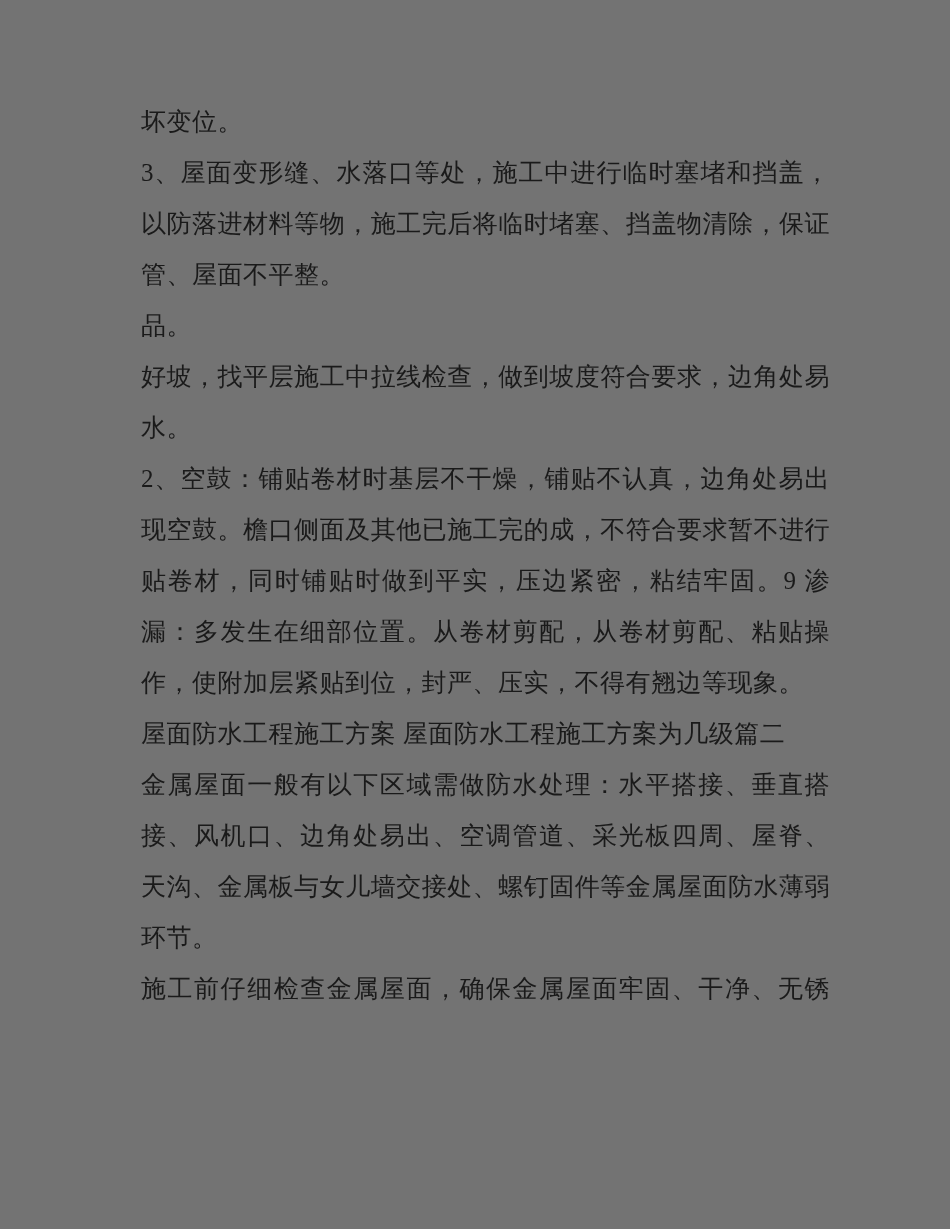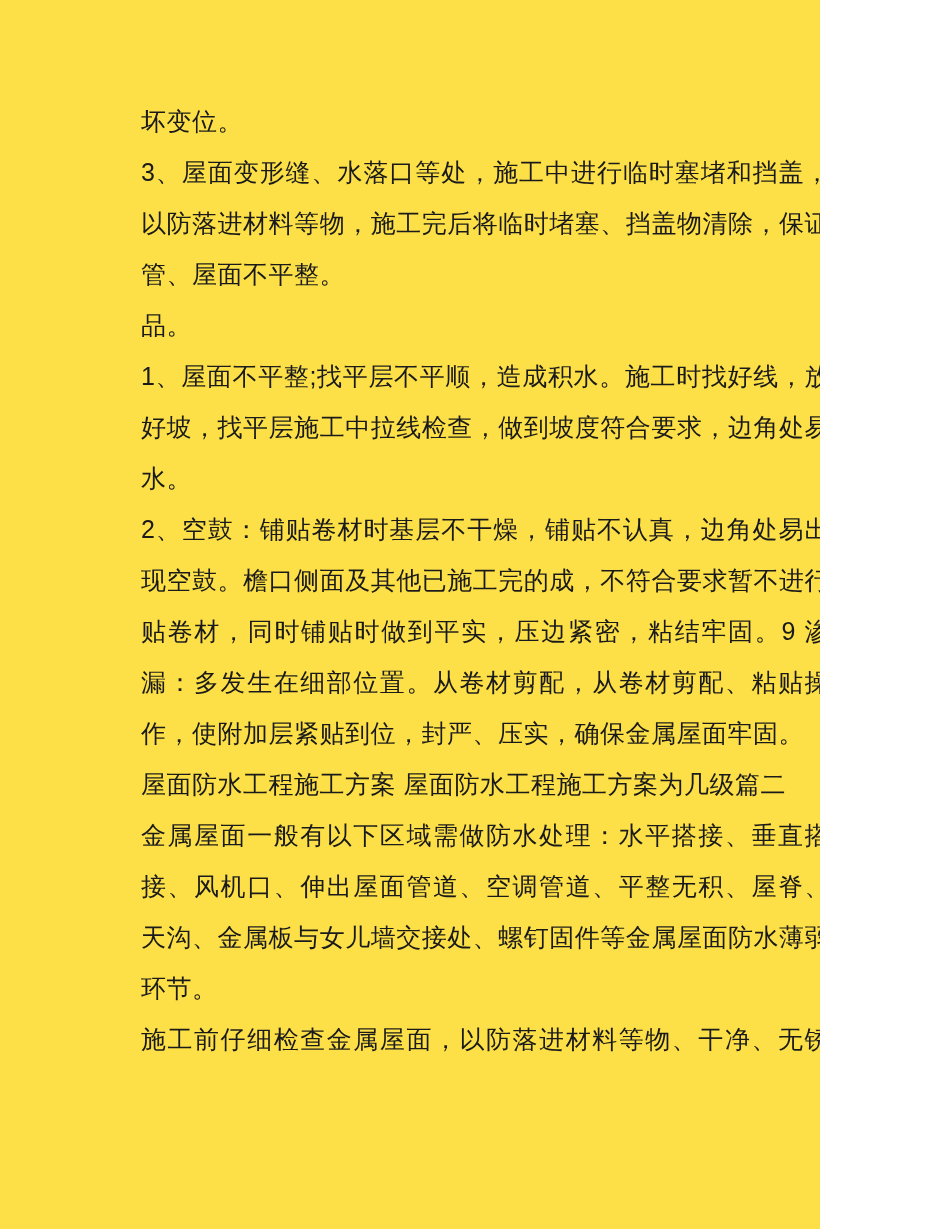--- a/index.html
+++ b/index.html
@@ -1,22 +1,22 @@
 <!DOCTYPE html>
 <html><head>
 <meta charset="utf-8">
 <style>
   html, body { margin: 0; padding: 0; }
   .page {
     position: relative;
-    width: 820px;
+    width: 950px;
     height: 1229px;
-    background: #fde047;
+    background: #737373;
     overflow: hidden;
-    font-family: Liberation Sans, sans-serif;
+    font-family: Liberation Serif, serif;
   }
   .text-block {
     position: absolute;
     left: 141px;
     top: 96px;
     width: 689px;
     font-size: 25px;
     line-height: 51px;
     color: #1a1a1a;
     letter-spacing: 0.5px;
@@ -34,28 +34,27 @@
 </head>
 <body>
 
 <div class="page">
   <div class="text-block">
     <div class="line">坏变位。</div>
     <div class="line fill">3、屋面变形缝、水落口等处，施工中进行临时塞堵和挡盖，</div>
     <div class="line fill">以防落进材料等物，施工完后将临时堵塞、挡盖物清除，保证</div>
     <div class="line">管、屋面不平整。</div>
     <div class="line">品。</div>
-    <div class="line fill">1、屋面不平整;找平层不平顺，造成积水。施工时找好线，放</div>
     <div class="line fill">好坡，找平层施工中拉线检查，做到坡度符合要求，边角处易出</div>
     <div class="line">水。</div>
     <div class="line fill">2、空鼓：铺贴卷材时基层不干燥，铺贴不认真，边角处易出</div>
     <div class="line fill">现空鼓。檐口侧面及其他已施工完的成，不符合要求暂不进行铺</div>
     <div class="line fill">贴卷材，同时铺贴时做到平实，压边紧密，粘结牢固。9 渗</div>
     <div class="line fill">漏：多发生在细部位置。从卷材剪配，从卷材剪配、粘贴操</div>
-    <div class="line">作，使附加层紧贴到位，封严、压实，确保金属屋面牢固。</div>
+    <div class="line">作，使附加层紧贴到位，封严、压实，不得有翘边等现象。</div>
     <div class="line">屋面防水工程施工方案 屋面防水工程施工方案为几级篇二</div>
     <div class="line fill">金属屋面一般有以下区域需做防水处理：水平搭接、垂直搭</div>
-    <div class="line fill">接、风机口、伸出屋面管道、空调管道、平整无积、屋脊、</div>
+    <div class="line fill">接、风机口、边角处易出、空调管道、采光板四周、屋脊、</div>
     <div class="line fill">天沟、金属板与女儿墙交接处、螺钉固件等金属屋面防水薄弱</div>
     <div class="line">环节。</div>
-    <div class="line fill">施工前仔细检查金属屋面，以防落进材料等物、干净、无锈</div>
+    <div class="line fill">施工前仔细检查金属屋面，确保金属屋面牢固、干净、无锈</div>
   </div>
 </div>
 
 </body></html>

